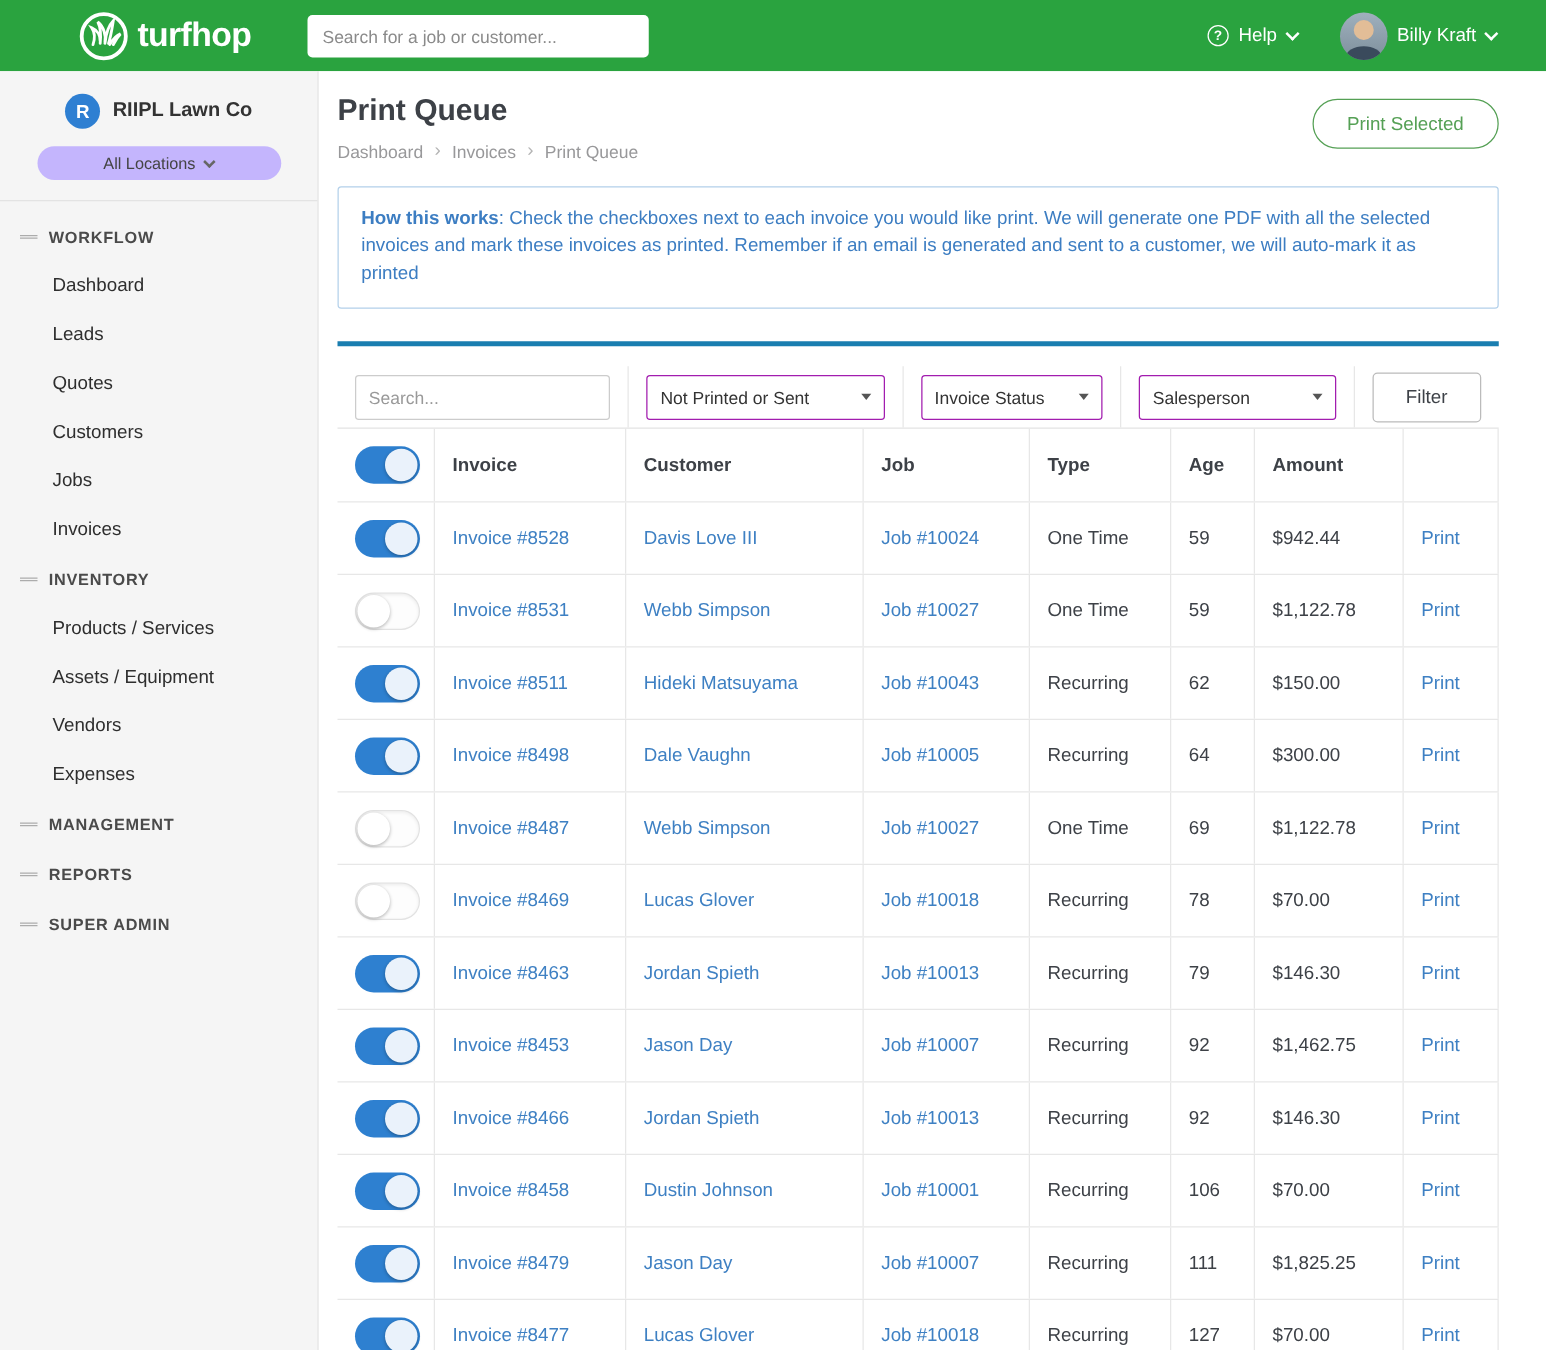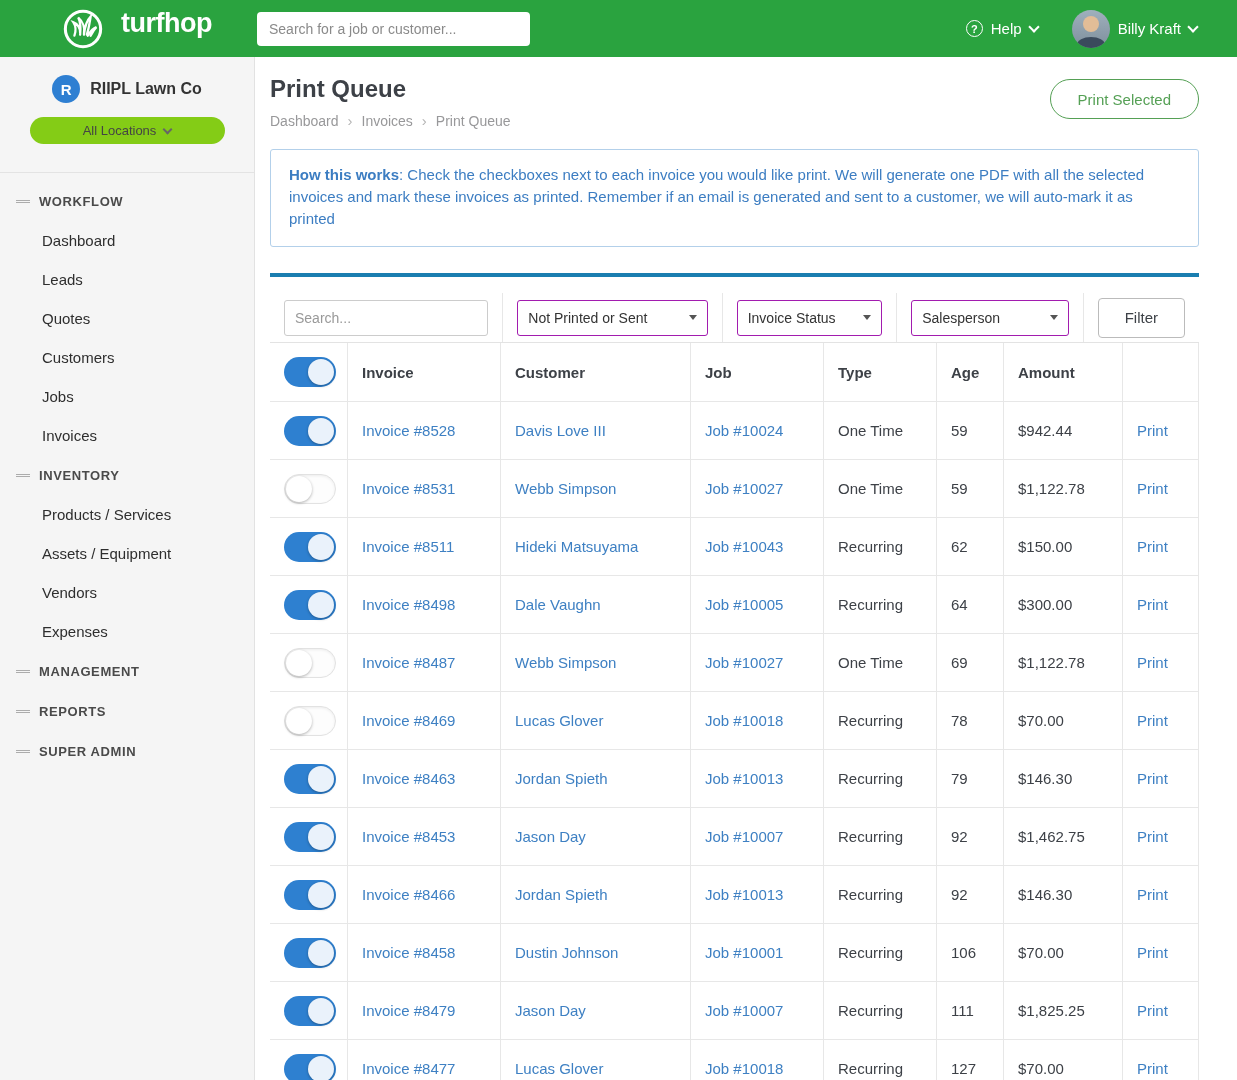--- a/index.html
+++ b/index.html
@@ -2,21 +2,21 @@
 <html><head>
 <meta charset="utf-8">
 <style>
   * { margin:0; padding:0; box-sizing:border-box; }
   html,body { width:1237px; height:1080px; overflow:hidden; background:#fff;
     font-family:"Liberation Sans", sans-serif; }
 
   
   .topbar { height:57px; background:#2aa33f; display:flex; align-items:center;
     padding:0 40px 0 62px; }
-  .brand { display:flex; gap:17px; }
+  .brand { display:flex; align-items:center; gap:6px; }
   .brand-text { color:#fff; font-size:27px; font-weight:bold; letter-spacing:-0.5px; }
   .top-search { margin-left:45px; width:273px; height:34px; border:none; border-radius:4px;
     padding:0 12px; font-size:14px; color:#444; outline:none;
     font-family:"Liberation Sans", sans-serif; }
   .top-search::placeholder { color:#8a8a8a; }
   .topbar-right { margin-left:auto; display:flex; align-items:center; gap:34px; color:#fff; }
   .help-group, .user-group { display:flex; align-items:center; gap:8px; font-size:15px; cursor:pointer; }
   .q-icon { width:17px; height:17px; border:1.5px solid #fff; border-radius:50%;
     display:inline-flex; align-items:center; justify-content:center; font-size:11px; font-weight:bold; }
   .chev { width:8px; height:8px; border-right:2px solid #fff; border-bottom:2px solid #fff;
@@ -31,21 +31,21 @@
   
   .shell { display:flex; height:1023px; }
 
   
   .sidebar { width:255px; background:#f5f5f5; border-right:1px solid #e2e2e2; flex:none; }
   .company-block { padding:18px 0 16px; border-bottom:1px solid #e3e3e3; text-align:center; }
   .company-row { display:flex; align-items:center; justify-content:center; gap:10px; }
   .r-badge { width:28px; height:28px; border-radius:50%; background:#2e7fd2; color:#fff;
     font-weight:bold; font-size:15px; display:inline-flex; align-items:center; justify-content:center; }
   .company-name { font-size:16px; color:#333; font-weight:600; }
-  .location-pill { margin:14px auto 12px; width:195px; height:27px; background:#84cc16;
+  .location-pill { margin:14px auto 0; width:195px; height:27px; background:#c4b5fd;
     border-radius:14px; display:flex; align-items:center; justify-content:center; gap:8px;
     font-size:13px; color:#444; cursor:pointer; }
   .location-pill .chev { border-color:#666; width:7px; height:7px; margin-top:-3px; }
   .nav { padding-top:8px; }
   .nav-section { display:flex; align-items:center; gap:9px; padding:13px 16px 12px;
     font-size:13px; font-weight:bold; color:#4a4a4a; letter-spacing:0.6px; cursor:pointer; }
   .dash-icon { width:14px; height:3px; border-top:1px solid #9a9a9a; border-bottom:1px solid #9a9a9a; opacity:.8; }
   .nav-item { padding:11px 16px 11px 42px; font-size:15px; color:#2e2e2e; cursor:pointer; }
 
   

